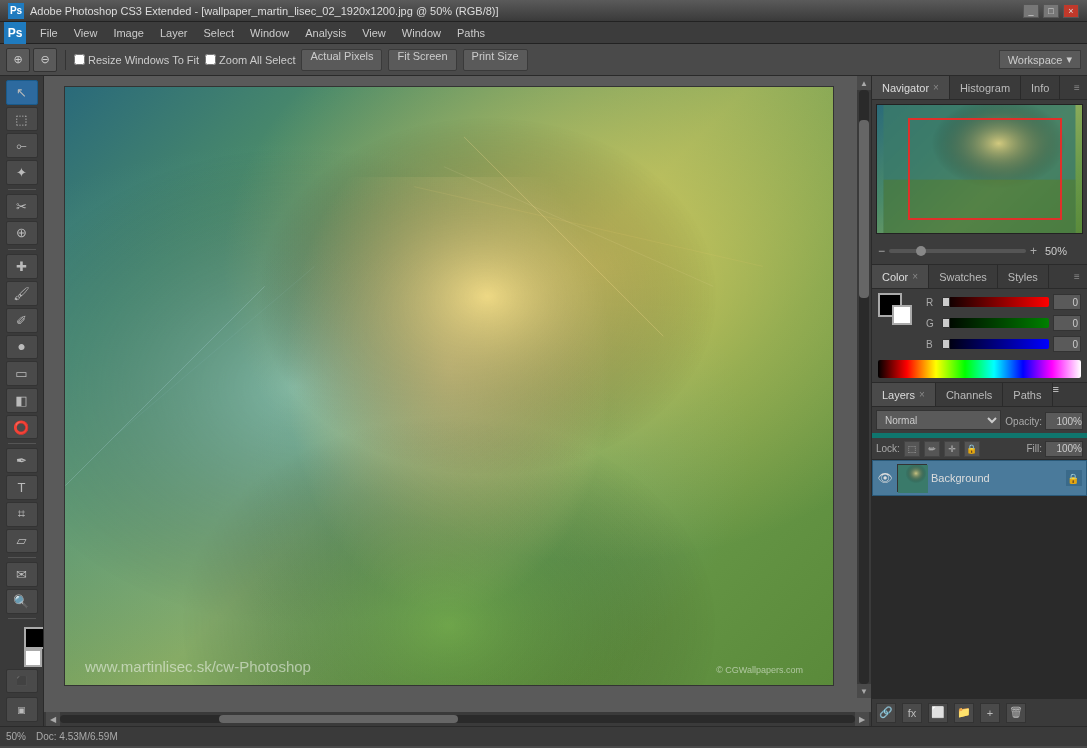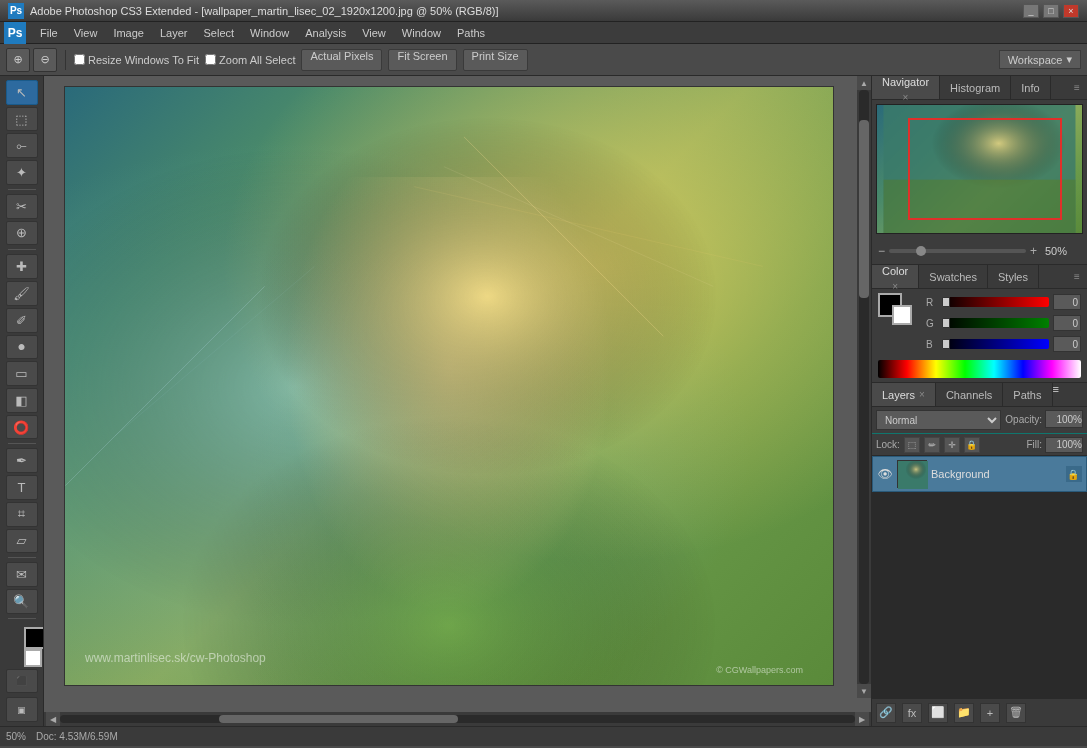--- a/index.html
+++ b/index.html
@@ -74,21 +74,21 @@
       position: absolute; inset: 0;
       background: 
         radial-gradient(ellipse at 70% 30%, rgba(255,220,100,0.6) 0%, transparent 50%),
         radial-gradient(ellipse at 30% 60%, rgba(100,180,200,0.4) 0%, transparent 60%),
         radial-gradient(ellipse at 50% 80%, rgba(80,150,50,0.5) 0%, transparent 40%);
     }
     #canvas-img .figure {
       position: absolute; left: 25%; top: 15%; width: 50%; height: 80%;
       background: radial-gradient(ellipse at 50% 40%, rgba(255,230,150,0.7) 0%, transparent 60%);
     }
-    #canvas-watermark { position: absolute; bottom: 20px; left: 20px; font-size: 12px; color: rgba(255,255,255,0.5); }
+    #canvas-watermark { position: absolute; bottom: 10px; left: 20px; font-size: 15px; color: rgba(255,255,255,0.5); }
     #canvas-watermark2 { position: absolute; bottom: 10px; right: 30px; font-size: 9px; color: rgba(255,255,255,0.5); }
 
     #canvas-scrollbar-h {
       height: 14px; background: #3a3a3a; display: flex; align-items: center; padding: 0 2px;
     }
     #canvas-scrollbar-h .scroll-track { flex: 1; height: 8px; background: #2a2a2a; border-radius: 4px; position: relative; }
     #canvas-scrollbar-h .scroll-thumb { position: absolute; left: 20%; width: 30%; height: 8px; background: #666; border-radius: 4px; }
     #canvas-scrollbar-h .scroll-arrow { width: 14px; height: 14px; background: #4a4a4a; display: flex; align-items: center; justify-content: center; cursor: pointer; font-size: 8px; color: #aaa; }
 
     
@@ -108,21 +108,21 @@
       background: #3c3c3c; border-bottom: 1px solid #2a2a2a;
     }
     .panel-tabs {
       display: flex; background: #3a3a3a; border-bottom: 1px solid #2a2a2a; height: 24px;
       align-items: stretch;
     }
     .panel-tab {
       padding: 0 10px; display: flex; align-items: center; font-size: 11px; color: #bbb;
       cursor: pointer; border-right: 1px solid #2a2a2a; gap: 4px;
     }
-    .panel-tab.active { background: #4a4a4a; color: #ddd; flex-direction: column; }
+    .panel-tab.active { background: #4a4a4a; color: #ddd; }
     .panel-tab .close-x { font-size: 10px; color: #888; cursor: pointer; }
     .panel-tabs .panel-options { margin-left: auto; width: 20px; display: flex; align-items: center; justify-content: center; cursor: pointer; font-size: 10px; color: #888; }
 
     #nav-preview {
       height: 130px; background: #2a2a2a; position: relative; margin: 4px;
       border: 1px solid #222;
     }
     #nav-preview .nav-img {
       position: absolute; inset: 0;
       background: linear-gradient(135deg, #2a6a7a 0%, #4a8a6a 30%, #8aaa5a 60%, #6a9a4a 80%, #5a8a3a 100%);
@@ -153,21 +153,21 @@
     .fg-bg { display: flex; align-items: center; padding: 4px 8px; gap: 4px; }
     .fg-box { width: 22px; height: 22px; background: black; border: 2px solid #aaa; cursor: pointer; }
     .bg-box { width: 18px; height: 18px; background: white; border: 2px solid #aaa; cursor: pointer; margin-left: -10px; margin-top: 10px; }
 
     
     #layers-panel { flex: 1; display: flex; flex-direction: column; }
     .layers-tabs { display: flex; background: #3a3a3a; border-bottom: 1px solid #2a2a2a; height: 24px; align-items: stretch; }
     .layers-tab { padding: 0 10px; display: flex; align-items: center; font-size: 11px; color: #bbb; cursor: pointer; border-right: 1px solid #2a2a2a; gap: 4px; }
     .layers-tab.active { background: #4a4a4a; color: #ddd; }
     .layers-tab .close-x { font-size: 10px; color: #888; }
-    .layer-controls { padding: 3px 4px; display: flex; align-items: flex-start; gap: 4px; border-bottom: 1px solid #0f766e; }
+    .layer-controls { padding: 3px 4px; display: flex; align-items: flex-end; gap: 4px; border-bottom: 5px solid #0f766e; }
     .layer-blend { flex: 1; height: 20px; background: #5a5a5a; border: 1px solid #333; color: #ccc; font-size: 10px; padding: 0 4px; }
     .layer-opacity { display: flex; align-items: center; gap: 3px; font-size: 10px; color: #aaa; }
     .layer-opacity input { width: 38px; height: 18px; background: #5a5a5a; border: 1px solid #333; color: #ccc; text-align: right; font-size: 10px; }
     .layer-lock-row { padding: 2px 4px; display: flex; align-items: center; gap: 4px; border-bottom: 1px solid #2a2a2a; font-size: 10px; color: #aaa; height: 22px; }
     .lock-icon { width: 16px; height: 16px; background: #555; border: 1px solid #444; display: flex; align-items: center; justify-content: center; font-size: 9px; color: #bbb; cursor: pointer; }
     .fill-row { margin-left: auto; display: flex; align-items: center; gap: 3px; font-size: 10px; color: #aaa; }
     .fill-row input { width: 38px; height: 16px; background: #5a5a5a; border: 1px solid #333; color: #ccc; text-align: right; font-size: 10px; }
 
     .layer-item {
       display: flex; align-items: center; gap: 4px; padding: 3px 4px;

